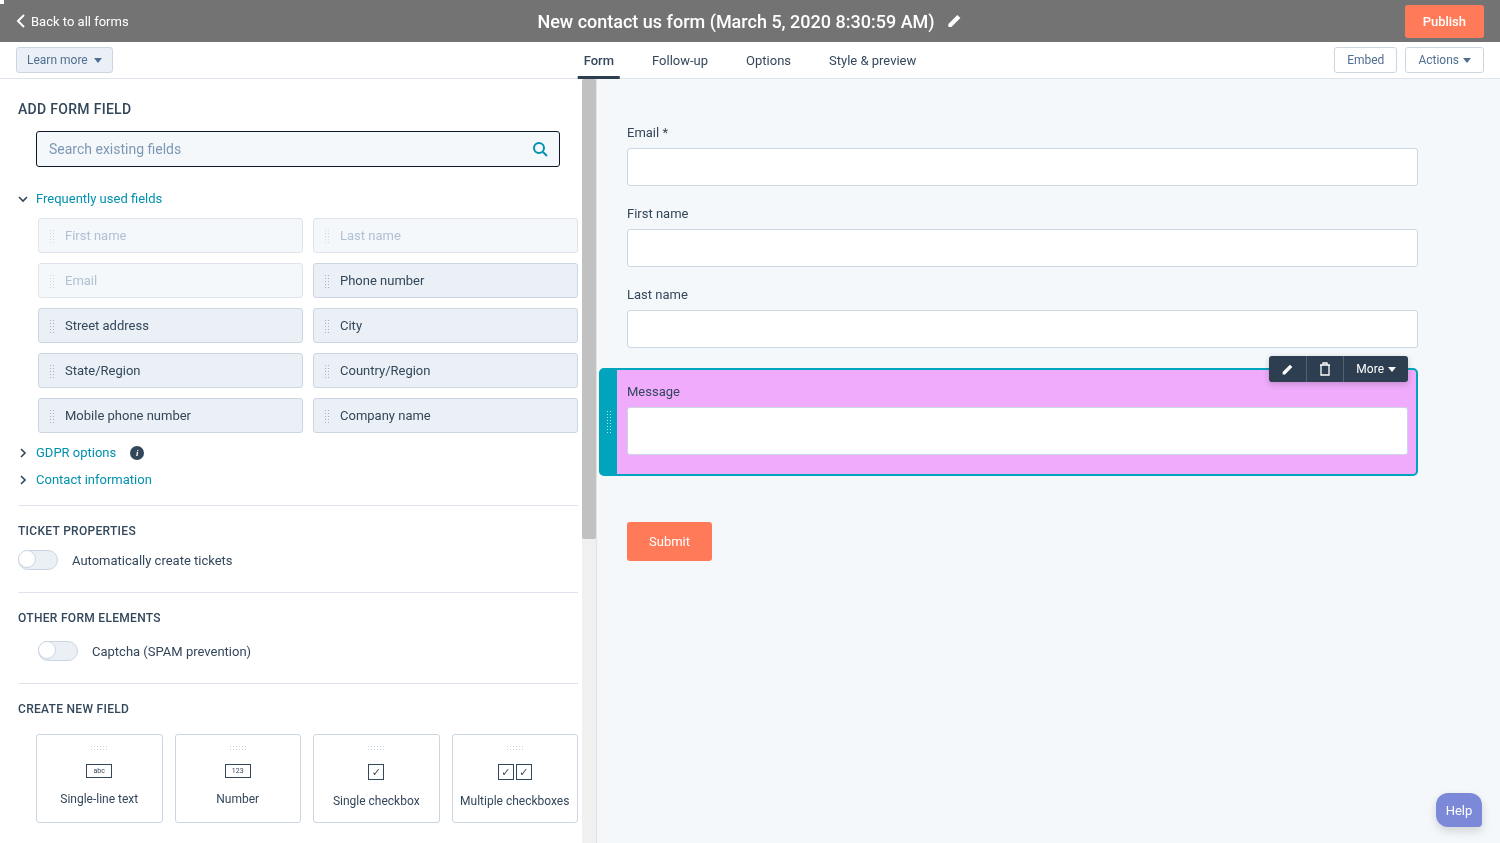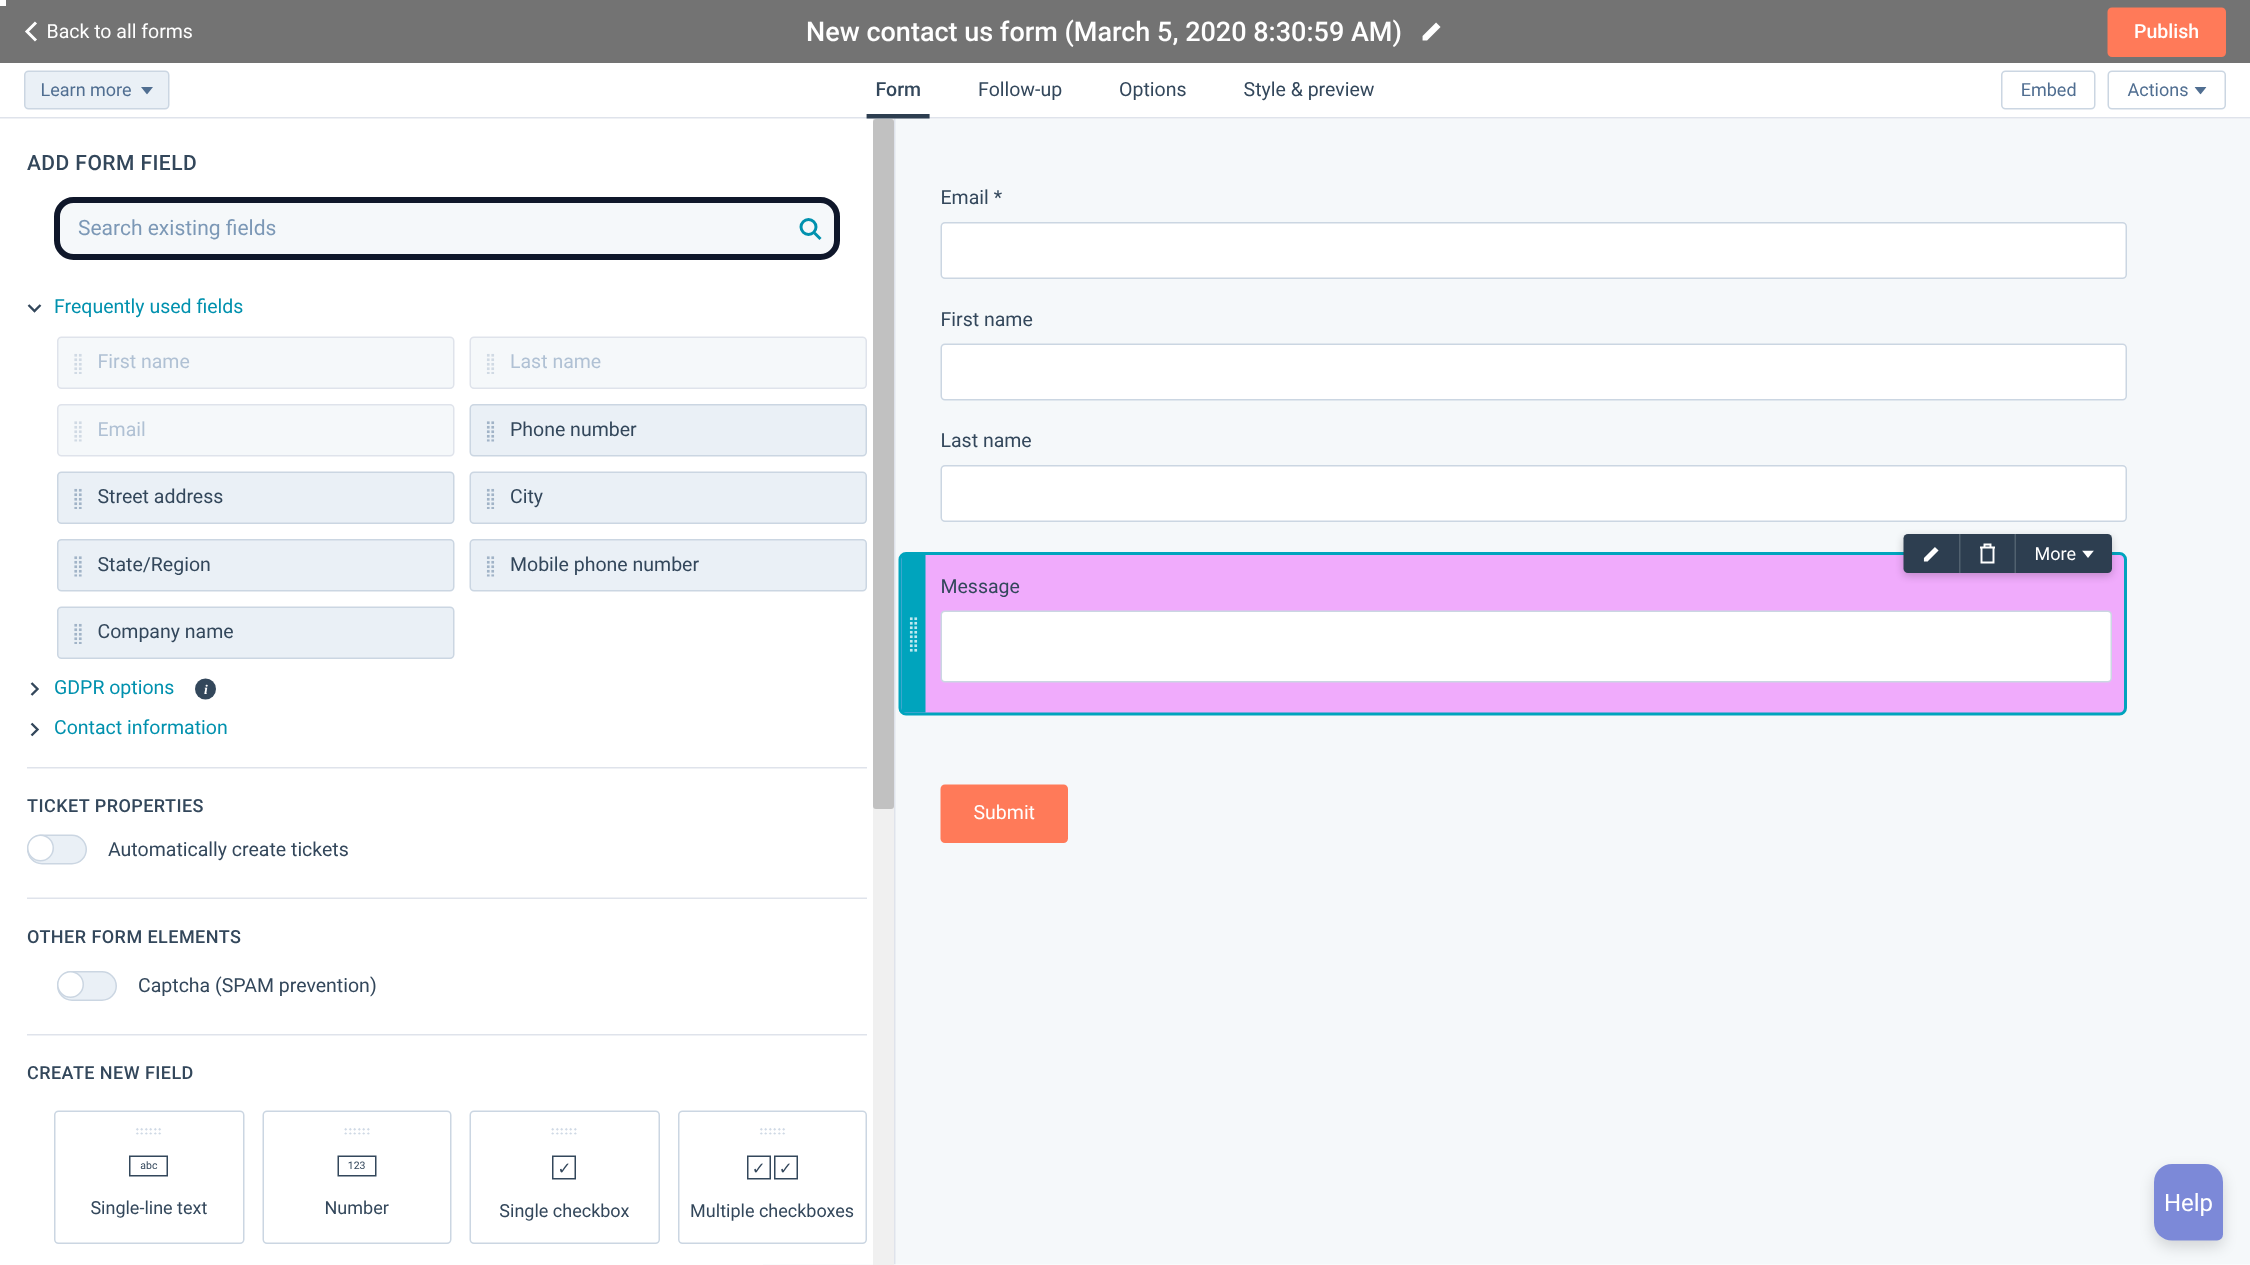--- a/index.html
+++ b/index.html
@@ -17,21 +17,21 @@
     .tab.active { color: #33475b; font-weight: 500; }
     .tab.active::after { content: ""; position: absolute; bottom: -1px; left: -6px; right: -6px; height: 3px; background: #2d3e50; }
     .right-btns { margin-left: auto; margin-right: 16px; display: flex; gap: 8px; }
     .outline-btn { background: #fff; border: 1px solid #cbd6e2; color: #506e91; padding: 5px 12px; border-radius: 3px; font-size: 12px; cursor: pointer; display: flex; align-items: center; gap: 4px; }
     .main { display: flex; height: calc(843px - 79px); }
     .sidebar { width: 596px; overflow-y: auto; padding: 22px 18px 20px 18px; position: relative; }
     .sidebar-scroll-track { position: absolute; right: 0; top: 0; width: 14px; height: 100%; background: #f0f0f0; }
     .sidebar-scroll-thumb { position: absolute; right: 0; top: 0; width: 14px; height: 460px; background: #c1c1c1; border-radius: 2px; }
     .section-heading { font-size: 14px; font-weight: 500; color: #33475b; margin-bottom: 14px; letter-spacing: 0.3px; }
     .search-box { position: relative; margin: 0 18px 24px 18px; }
-    .search-input { width: 100%; border: 4px solid #0f172a; border-radius: 13px; padding: 9px 36px 9px 12px; font-size: 14px; color: #33475b; background: #f5f8fa; }
+    .search-input { width: 100%; border: 1px solid #0f172a; border-radius: 3px; padding: 9px 36px 9px 12px; font-size: 14px; color: #33475b; background: #f5f8fa; }
     .search-input::placeholder { color: #7c98b6; }
     .search-icon-wrap { position: absolute; right: 12px; top: 50%; transform: translateY(-50%); color: #0091ae; }
     .subsection-heading { font-size: 12px; font-weight: 500; letter-spacing: 0.3px; margin-bottom: 12px; }
     .expandable { display: flex; align-items: center; gap: 8px; color: #0091ae; font-size: 13px; cursor: pointer; margin-bottom: 12px; }
     .expandable .chev { color: #33475b; }
     .field-grid { display: grid; grid-template-columns: 1fr 1fr; gap: 10px; padding-left: 20px; margin-bottom: 12px; }
     .field-pill { border: 1px solid #cbd6e2; background: #eaf0f6; border-radius: 3px; padding: 9px 10px; display: flex; align-items: center; gap: 10px; cursor: grab; font-size: 13px; color: #33475b; }
     .field-pill.disabled { background: #f5f8fa; color: #b0c1d4; border-color: #dfe3eb; cursor: default; }
     .drag-handle { width: 6px; height: 14px; display: inline-block; background: radial-gradient(#99acc2 1px, transparent 1px); background-size: 3px 3px; flex-shrink: 0; opacity: 0.9; }
     .field-pill.disabled .drag-handle { opacity: 0.4; }
@@ -55,21 +55,21 @@
     .req { color: #33475b; }
     .field-input { width: 100%; border: 1px solid #cbd6e2; background: #fff; height: 38px; border-radius: 3px; padding: 0 12px; }
     .field-textarea { width: 100%; border: 1px solid #cbd6e2; background: #fff; height: 48px; border-radius: 3px; padding: 10px 12px; resize: none; }
     .selected-block { border: 2px solid #00a4bd; border-radius: 5px; margin-left: -28px; padding-left: 26px; position: relative; padding-top: 14px; padding-bottom: 16px; padding-right: 8px; background: #f0abfc; }
     .sel-handle { position: absolute; left: 0; top: 0; bottom: 0; width: 16px; background: #00a4bd; display: flex; align-items: center; justify-content: center; }
     .sel-handle-dots { width: 6px; height: 24px; background: radial-gradient(#bfe9f0 1px, transparent 1px); background-size: 3px 3px; }
     .sel-toolbar { position: absolute; top: -14px; right: 8px; background: #2d3e50; border-radius: 3px; display: flex; height: 26px; align-items: center; box-shadow: 0 2px 6px rgba(0,0,0,0.2); }
     .sel-tool { padding: 0 12px; height: 100%; display: flex; align-items: center; cursor: pointer; color: #fff; font-size: 12px; gap: 4px; border-right: 1px solid #51616f; }
     .sel-tool:last-child { border-right: none; }
     .submit-btn { background: #ff7a59; color: #fff; border: none; padding: 12px 22px; border-radius: 3px; font-size: 13px; font-weight: 400; cursor: pointer; margin-top: 26px; }
-    .help-fab { position: fixed; bottom: 16px; right: 18px; width: 46px; height: 51px; border-radius: 12px 12px 4px 12px; background: #7c89d8; color: #fff; display: flex; align-items: center; justify-content: center; font-size: 16px; font-weight: 400; cursor: pointer; box-shadow: 0 4px 10px rgba(0,0,0,0.15); margin-top: 36px; }
+    .help-fab { position: fixed; bottom: 16px; right: 18px; width: 46px; height: 34px; border-radius: 12px 12px 4px 12px; background: #7c89d8; color: #fff; display: flex; align-items: center; justify-content: center; font-size: 13px; font-weight: 400; cursor: pointer; box-shadow: 0 4px 10px rgba(0,0,0,0.15); margin-top: 36px; }
     svg { display: block; }
     .sidebar-inner { position: relative; z-index: 1; }
   </style>
 </head>
 <body>
 
 <div class="topbar">
   <div class="corner-dot"></div>
   <div class="back-link">
     <svg width="9" height="14" viewBox="0 0 9 14">
@@ -156,20 +156,24 @@
         <div class="field-pill">
             <span class="drag-handle"></span>
             <span>City</span>
           </div>
         <div class="field-pill">
             <span class="drag-handle"></span>
             <span>State/Region</span>
           </div>
         <div class="field-pill">
             <span class="drag-handle"></span>
+            <span>Country/Region</span>
+          </div>
+        <div class="field-pill">
+            <span class="drag-handle"></span>
             <span>Mobile phone number</span>
           </div>
         <div class="field-pill">
             <span class="drag-handle"></span>
             <span>Company name</span>
           </div>
       </div>
       <div class="expandable">
         <svg class="chev" width="10" height="10" viewBox="0 0 10 10">
             <path d="M3 1 L7 5 L3 9" stroke="#33475b" stroke-width="1.6" fill="none"></path>

